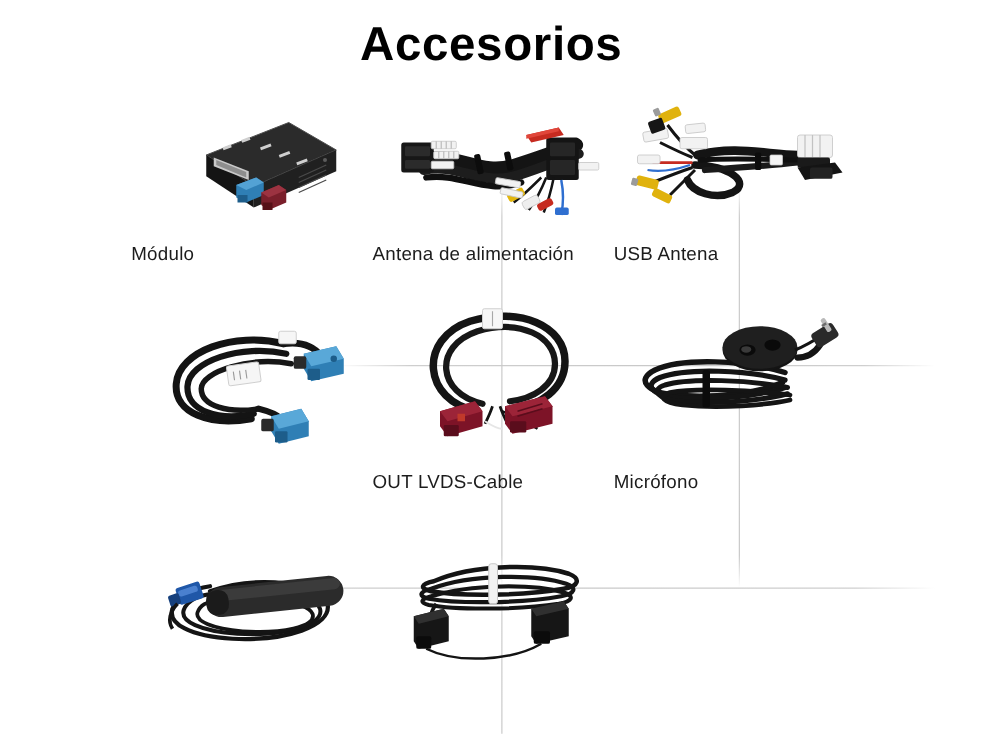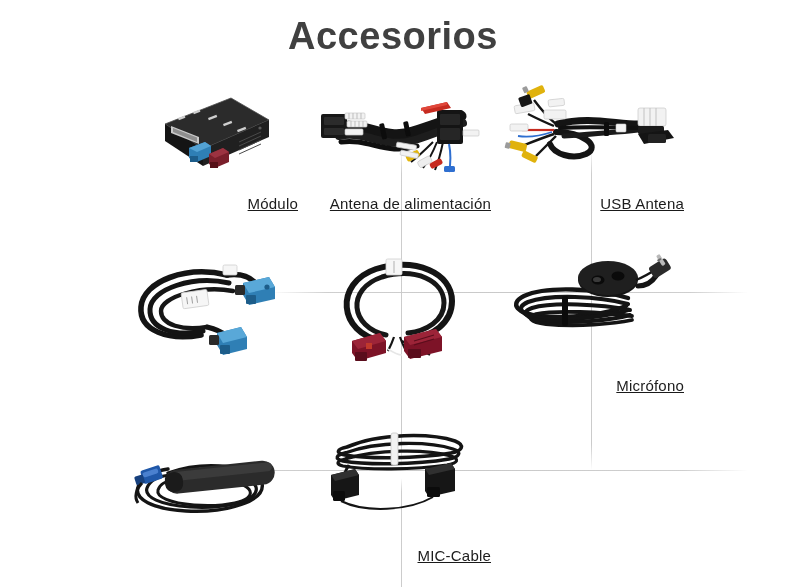--- a/index.html
+++ b/index.html
@@ -14,21 +14,21 @@
     font-family: "Liberation Sans", sans-serif;
     color: #1a1a1a;
     position: relative;
   }
 
   #page-title {
     text-align: center;
     font-size: 38px;
     font-weight: bold;
     letter-spacing: 0.5px;
-    color: #404040;
+    color: #000000;
     margin: 0;
     padding-top: 12px;
     height: 52px;
     line-height: 48px;
   }
 
   #accessory-grid {
     position: absolute;
     left: 105px;
     top: 70px;
@@ -41,24 +41,23 @@
     width: 100%;
   }
   .row-1 { height: 152px; }
   .row-2 { height: 178px; }
   .row-3 { height: 182px; }
 
   .grid-cell {
     width: 193px;
     display: flex;
     flex-direction: column;
-    align-items: flex-end;
+    align-items: flex-start;
     justify-content: flex-start;
     position: relative;
-    text-decoration: underline;
   }
   .grid-cell.empty-cell { visibility: hidden; }
 
   .cell-figure {
     flex: 1 1 auto;
     width: 100%;
     display: flex;
     align-items: center;
     justify-content: center;
     position: relative;
@@ -363,20 +362,21 @@
             <rect x="98" y="100" width="13" height="9" rx="1" fill="#5a0d1c"></rect>
             <g stroke="#5a0d1c" stroke-width="1.1">
               <line x1="104" y1="92" x2="124" y2="86"></line>
               <line x1="104" y1="96" x2="124" y2="90"></line>
             </g>
           </g>
 
           <path d="M78,100 C84,104 88,106 92,106" stroke="#e6e6e6" stroke-width="1.6" fill="none"></path>
         </svg>
       </div>
+      <div class="cell-label">OUT LVDS-Cable</div>
     </div>
 
     <div class="grid-cell">
       <div class="cell-figure">
         <svg class="art" width="175" height="115" viewBox="0 0 175 115">
 
           <g fill="none" stroke="#141414" stroke-linecap="round">
             <path d="M128,56 C96,46 46,44 24,54 C8,62 18,72 40,74 C72,77 108,72 126,64" stroke-width="4.4"></path>
             <path d="M128,62 C98,54 50,52 28,60 C14,66 22,74 42,76 C72,79 110,74 128,68" stroke-width="4.2"></path>
             <path d="M130,68 C100,62 52,60 32,66 C20,70 26,77 44,79 C74,82 112,78 130,73" stroke-width="4"></path>
@@ -460,19 +460,18 @@
 
           <g>
             <polygon points="120,58 146,52 150,58 150,80 124,86 120,80" fill="#161616"></polygon>
             <polygon points="120,58 146,52 150,58 124,64" fill="#303030"></polygon>
             <rect x="122" y="76" width="13" height="10" rx="1.5" fill="#0b0b0b"></rect>
           </g>
 
           <path d="M36,90 C60,102 104,100 128,86" stroke="#141414" stroke-width="2" fill="none"></path>
         </svg>
       </div>
-      <div class="cell-label">MIC-Cable</div>
     </div>
 
     <div class="grid-cell empty-cell"></div>
   </div>
 
 </div>
 
 </body></html>

